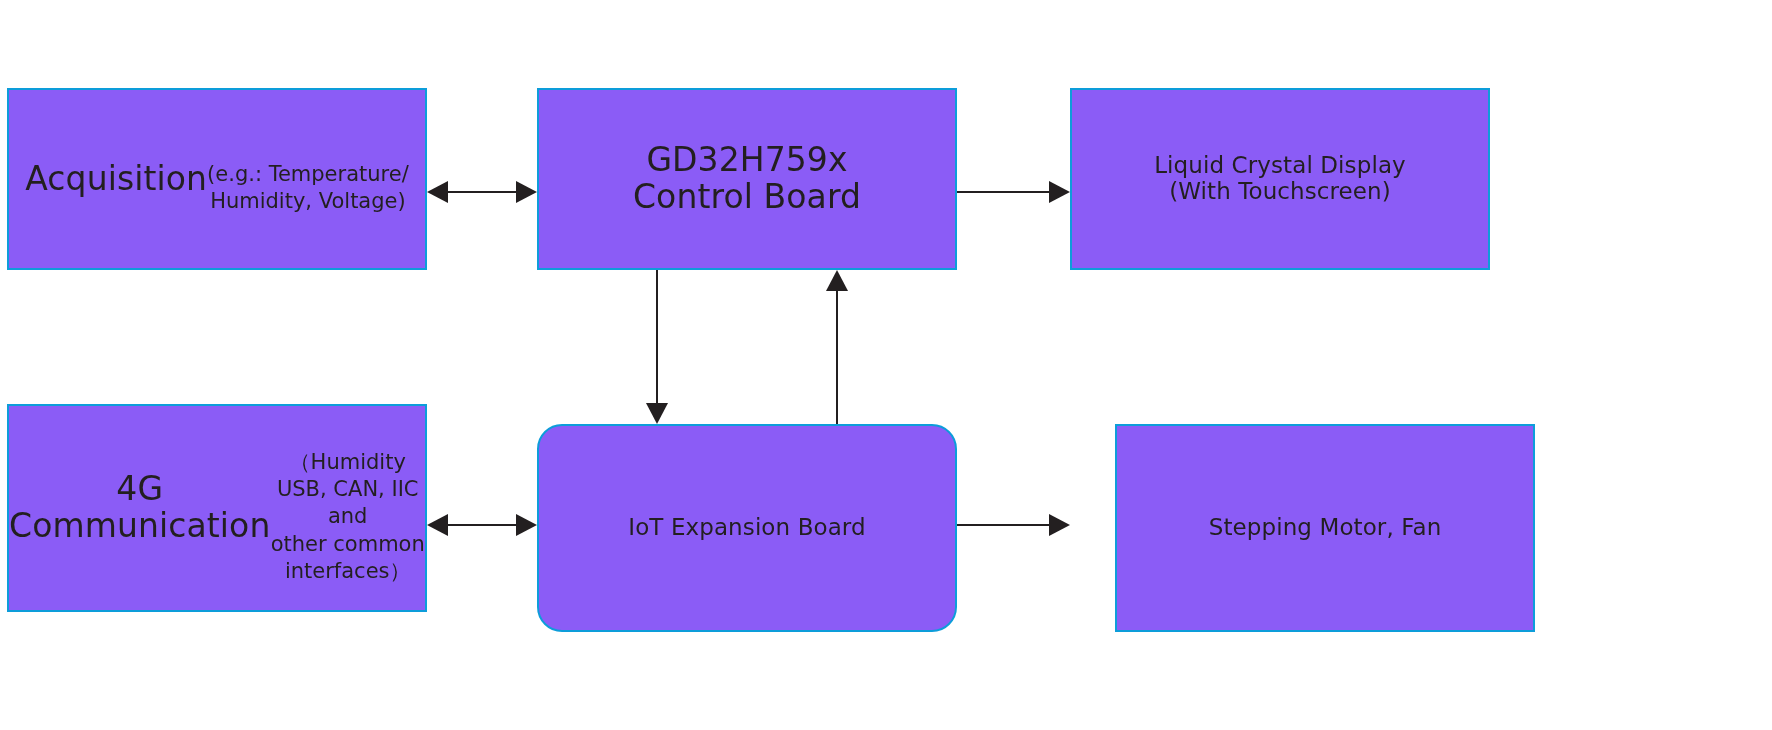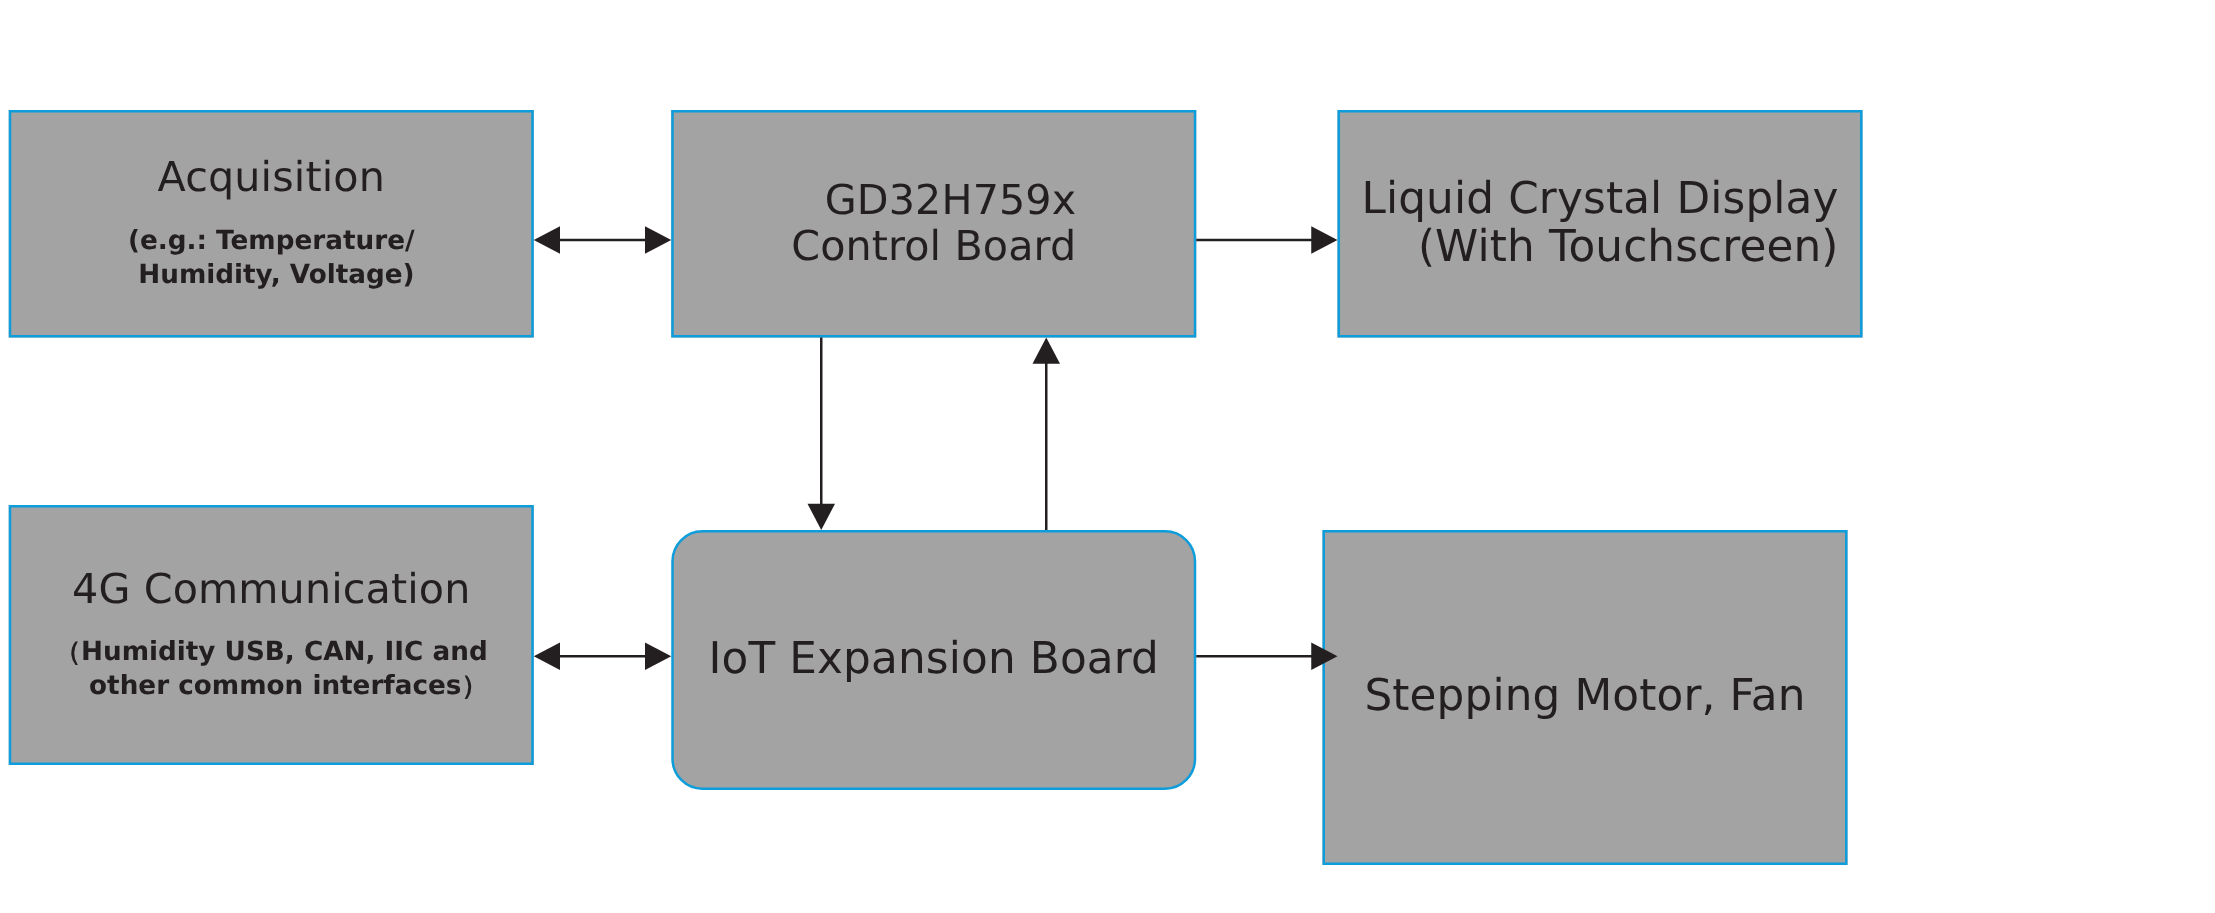--- a/index.html
+++ b/index.html
@@ -15,43 +15,42 @@
   #canvas {
     position: relative;
     width: 1772px;
     height: 730px;
     background: #ffffff;
     overflow: hidden;
   }
   .node {
     position: absolute;
     box-sizing: border-box;
-    background: #a3a3a3;
+    background: #8b5cf6;
     border: 2px solid var(--stroke, #0d9dda);
     display: flex;
-    flex-direction: column;
     align-items: center;
     justify-content: center;
-    text-align: right;
+    text-align: center;
     line-height: 1.12;
   }
   .node .title {
     font-size: 33px;
     font-weight: 400;
     letter-spacing: 0.1px;
     white-space: pre-line;
   }
   .node .sub {
     font-size: 21px;
-    font-weight: 700;
+    font-weight: 400;
     margin-top: 18px;
     line-height: 1.3;
     white-space: pre-line;
   }
-  .node.big .title { font-size: 35px; }
+  .node.big .title { font-size: 23px; }
 
   
   .conn { position: absolute; }
   .conn .shaft-h {
     position: absolute;
     height: 0;
     border-top: 2.6px solid #231f20;
     top: 50%;
     transform: translateY(-50%);
   }
@@ -124,21 +123,21 @@
   <div class="node" style="left:7px; top:404px; width:420px; height:208px;">
     <div class="title">4G Communication</div>
     <div class="sub">（Humidity USB, CAN, IIC and
 other common interfaces）</div>
   </div>
 
   <div class="node big" style="left:537px; top:424px; width:420px; height:208px;border-radius:25px;">
     <div class="title">IoT Expansion Board</div>
   </div>
 
-  <div class="node big" style="left:1058px; top:424px; width:420px; height:268px;">
+  <div class="node big" style="left:1115px; top:424px; width:420px; height:208px;">
     <div class="title">Stepping Motor, Fan</div>
   </div>
 
   <div class="conn" style="left:427px; top:179px; width:110px; height:26px;">
     <div class="shaft-h" style="left:14px; right:14px;"></div>
     <div class="arrowhead ah-left"></div>
     <div class="arrowhead ah-right"></div>
   </div>
 
   <div class="conn" style="left:957px; top:179px; width:113px; height:26px;">

